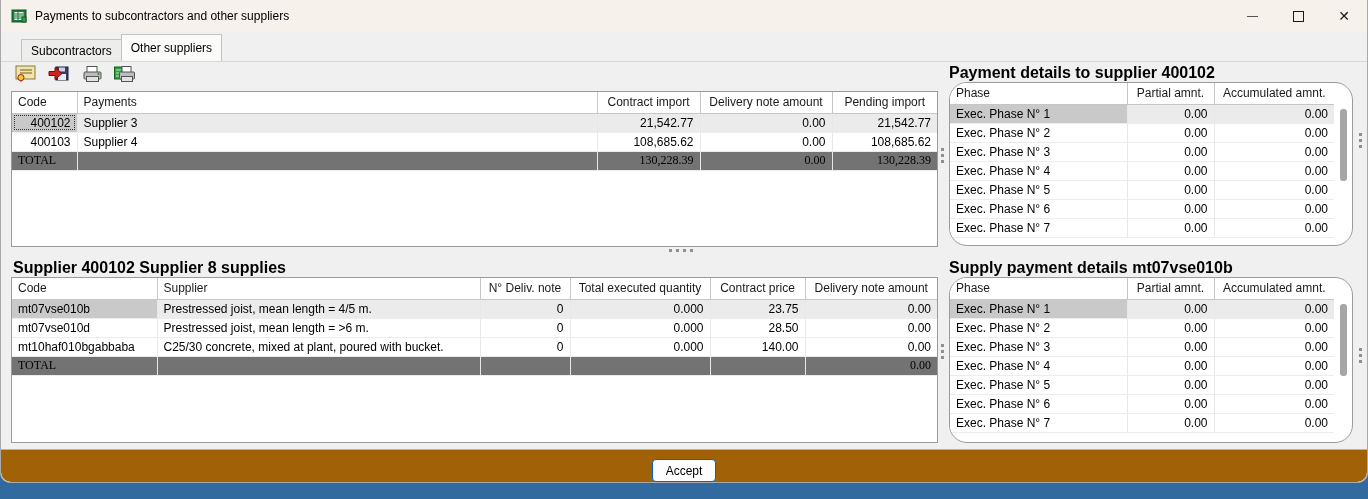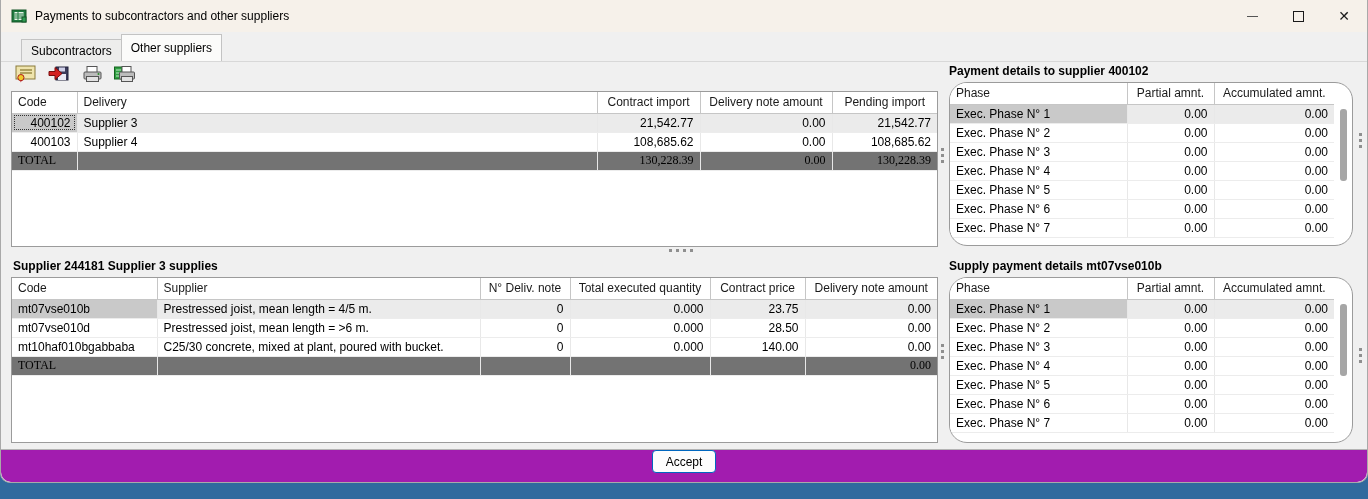--- a/index.html
+++ b/index.html
@@ -45,21 +45,21 @@
   }
   .tab.active {
     height: 27px; background: #fbfbfa;
     position: relative; z-index: 2; margin-left: -1px;
   }
   .content-top-line { position: absolute; top: 61px; left: 0; right: 0; border-top: 1px solid #d8d8d8; }
   
   .toolbar { position: absolute; top: 63px; left: 12px; display: flex; gap: 7px; }
   .tb-btn { width: 26px; height: 24px; background: transparent; border: none; display: flex; align-items: center; justify-content: center; }
   
-  .panel-title { position: absolute; font-weight: bold; font-size: 12px; white-space: nowrap; }
+  .panel-title { position: absolute; font-weight: bold; font-size: 16px; white-space: nowrap; }
   
   .tbl-wrap { position: absolute; background: #fff; border: 1px solid #9b9b9b; overflow: hidden; }
   .tbl-wrap.scroll { padding-right: 18px; border-radius: 18px; }
   table { border-collapse: collapse; table-layout: fixed; width: 100%; font-size: 12px; }
   th {
     height: 21px; font-weight: normal; text-align: left; padding: 0 6px;
     border-right: 1px solid #c6c6c6; border-bottom: 1px solid #c6c6c6;
     color: #1a1a1a; white-space: nowrap; overflow: hidden; background: #fff;
   }
   th.ch { text-align: center; }
@@ -78,22 +78,22 @@
   
   .vthumb { position: absolute; right: 5px; top: 26px; width: 7px; height: 72px; background: #a6a6a6; border-radius: 3px; }
   
   .hgrip { position: absolute; display: flex; gap: 4px; }
   .hgrip i { width: 3px; height: 3px; background: #8f8f8f; display: block; }
   .vgrip { position: absolute; display: flex; flex-direction: column; gap: 3px; }
   .vgrip i { width: 3px; height: 3px; background: #8f8f8f; display: block; }
   
   .bottombar {
     position: absolute; left: 0; right: 0; bottom: 0; height: 33px;
-    background: #a21caf; border-top: 1px solid #b3b3b3;
-    display: flex; align-items: flex-start; justify-content: center;
+    background: #a16207; border-top: 1px solid #b3b3b3;
+    display: flex; align-items: flex-end; justify-content: center;
     border-radius: 0 0 10px 10px;
   }
   .accept-btn {
     min-width: 64px; height: 23px; padding: 0 12px;
     background: #fdfdfd; border: 1px solid #0067c0; border-radius: 4px;
     font-size: 12px; font-family: "Liberation Sans", sans-serif;
   }
 </style>
 </head>
 <body>
@@ -178,21 +178,21 @@
       <colgroup>
           <col style="width:65px">
           <col style="width:520px">
           <col style="width:103px">
           <col style="width:132px">
           <col style="width:105px">
         </colgroup>
       <thead>
         <tr>
           <th>Code</th>
-          <th>Delivery</th>
+          <th>Payments</th>
           <th class="ch">Contract import</th>
           <th class="ch">Delivery note amount</th>
           <th class="ch">Pending import</th>
         </tr>
       </thead>
       <tbody>
         <tr class="sel">
           <td class="num sel-cell focus-cell">400102</td>
           <td>Supplier 3</td>
           <td class="num">21,542.77</td>
@@ -228,21 +228,21 @@
       <i></i>
       <i></i>
       <i></i>
     </div>
   <div class="vgrip" style="left:940px; top:344px;">
       <i></i>
       <i></i>
       <i></i>
     </div>
 
-  <div class="panel-title" style="left:12px; top:259px;">Supplier 244181 Supplier 3 supplies</div>
+  <div class="panel-title" style="left:12px; top:259px;">Supplier 400102 Supplier 8 supplies</div>
   <div class="tbl-wrap" style="left:10px; top:277px; width:927px; height:166px;">
     <table>
       <colgroup>
           <col style="width:145px">
           <col style="width:323px">
           <col style="width:90px">
           <col style="width:140px">
           <col style="width:95px">
           <col style="width:132px">
         </colgroup>

